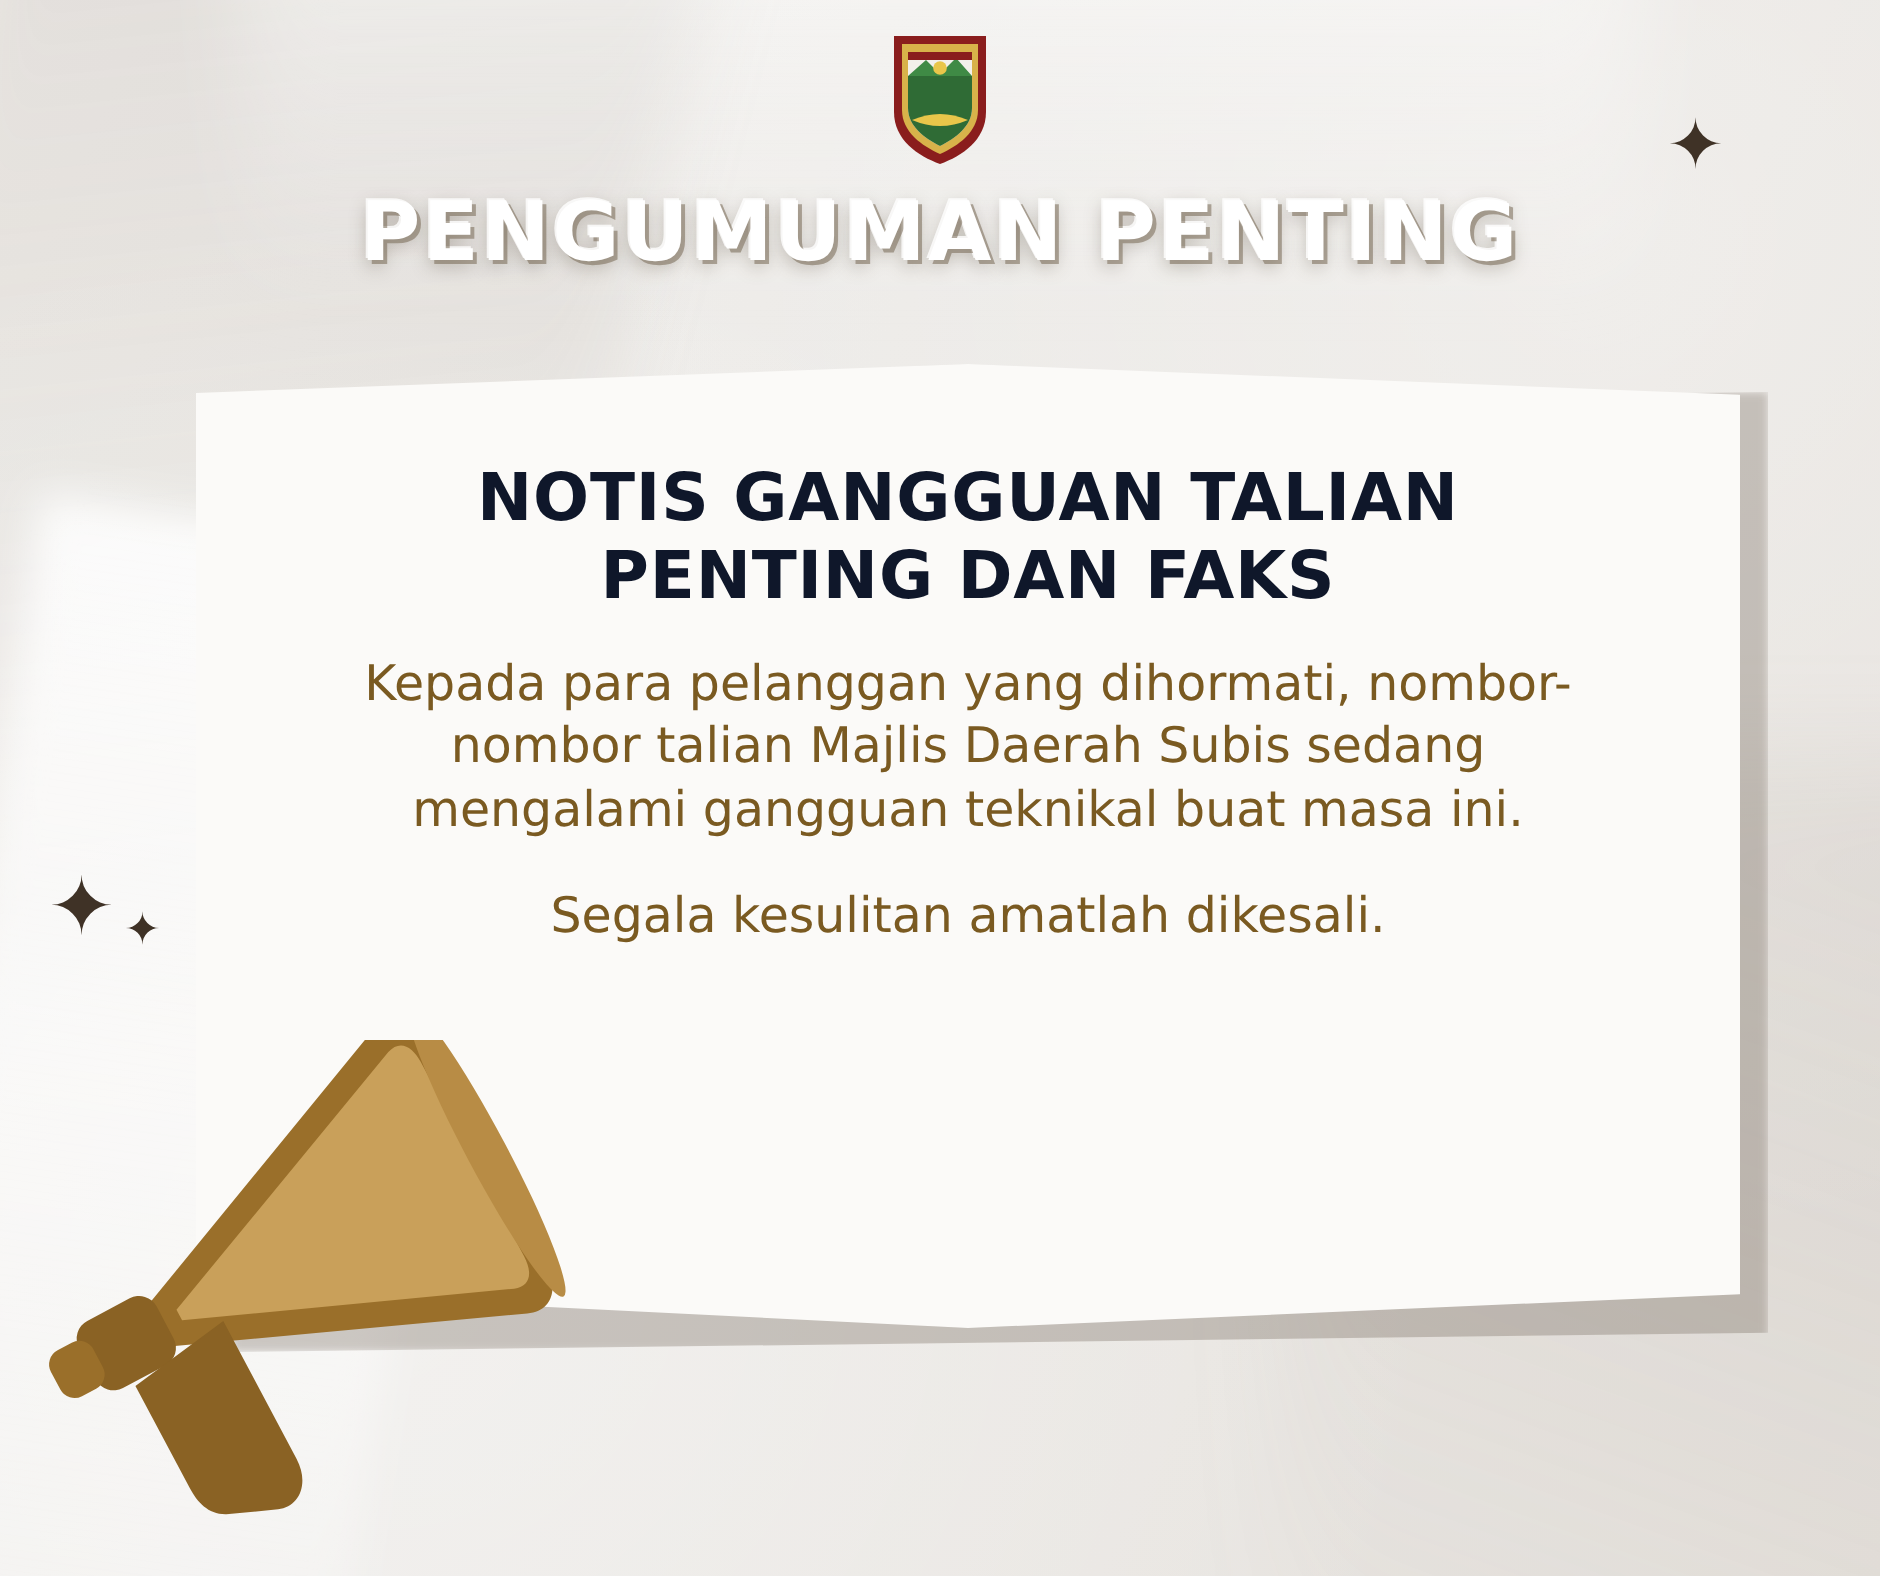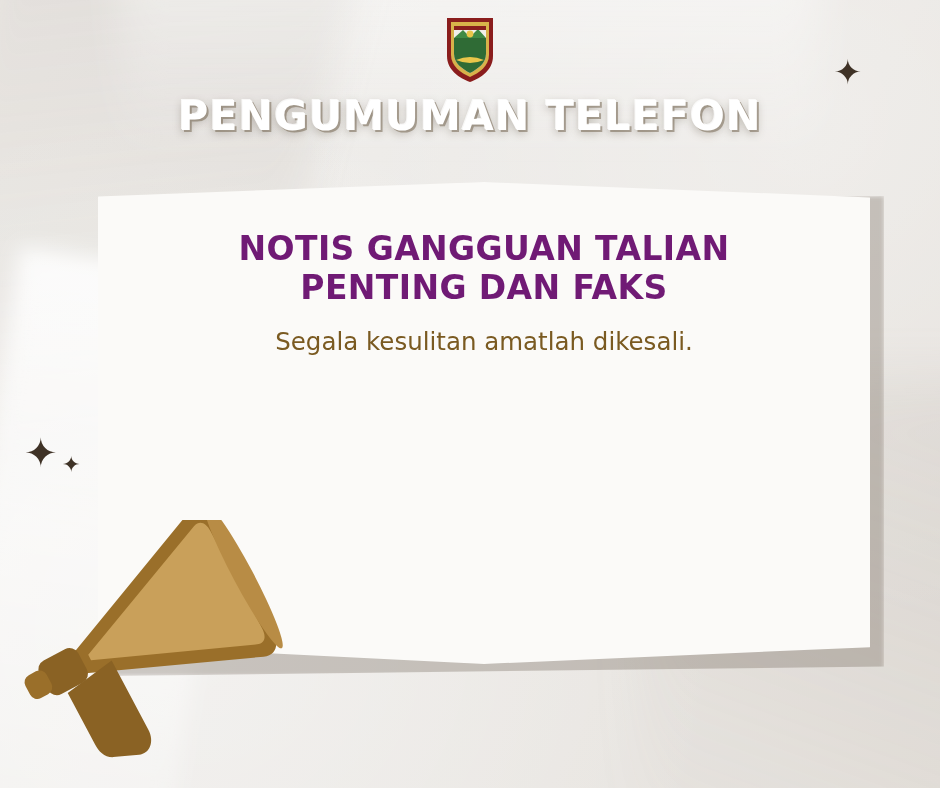--- a/index.html
+++ b/index.html
@@ -131,21 +131,21 @@
     text-align: center;
     color: #7a5a21;
   }
 
   .card-title {
     font-family: "DejaVu Sans", sans-serif;
     font-size: 33px;
     font-weight: bold;
     line-height: 1.18;
     letter-spacing: 0.4px;
-    color: #701a75;
+    color: #0f172a;
     margin: 0 0 18px 0;
   }
 
   .para {
     font-size: 24.5px;
     line-height: 1.28;
     color: #7a5a21;
     margin: 0 0 22px 0;
     font-family: "DejaVu Sans", sans-serif;
   }
@@ -186,33 +186,34 @@
       <path d="M12 8 H50 V41 C50 52 40 59 31 63 C22 59 12 52 12 41 Z" fill="#d8b24a"></path>
       <path d="M15 12 H47 V40 C47 49 39 55 31 59 C23 55 15 49 15 40 Z" fill="#f2f0ea"></path>
       <path d="M15 24 H47 V40 C47 49 39 55 31 59 C23 55 15 49 15 40 Z" fill="#2f6b35"></path>
       <path d="M15 24 L24 16 L31 23 L39 15 L47 24 Z" fill="#3f8a45"></path>
       <circle cx="31" cy="20" r="3.4" fill="#e9c64a"></circle>
       <path d="M17 46 Q31 40 45 46 Q31 52 17 46 Z" fill="#e9c64a"></path>
       <rect x="15" y="12" width="32" height="4" fill="#8a1d1d"></rect>
     </svg>
   </div>
 
-  <div class="headline">PENGUMUMAN TELEFON</div>
+  <div class="headline">PENGUMUMAN PENTING</div>
 
   <div class="sparkle sp-a" style="font-size:34px;">✦</div>
   <div class="sparkle sp-b" style="font-size:40px;">✦</div>
   <div class="sparkle sp-c" style="font-size:22px;">✦</div>
 
   <div class="card-shadow"></div>
   <div class="card">
     <div class="card-inner">
       <div class="card-title">
         <div>NOTIS GANGGUAN TALIAN</div>
         <div>PENTING DAN FAKS</div>
       </div>
+      <p class="para">Kepada para pelanggan yang dihormati, nombor-nombor talian Majlis Daerah Subis sedang mengalami gangguan teknikal buat masa ini.</p>
       <p class="para">Segala kesulitan amatlah dikesali.</p>
     </div>
   </div>
 
   <div class="megaphone">
     <svg viewBox="0 0 280 268" width="280" height="268" aria-hidden="true">
       <g transform="rotate(-28 140 134)">
         <path d="M60 96 L232 24 C244 19 252 28 252 42 L252 168 C252 182 244 191 232 186 L60 114 Z" fill="#9a6f2a"></path>
         <path d="M78 102 L232 38 C240 35 244 41 244 50 L244 160 C244 169 240 175 232 172 L78 108 Z" fill="#c9a05a"></path>
         <rect x="26" y="86" width="44" height="38" rx="10" fill="#8a6224"></rect>

